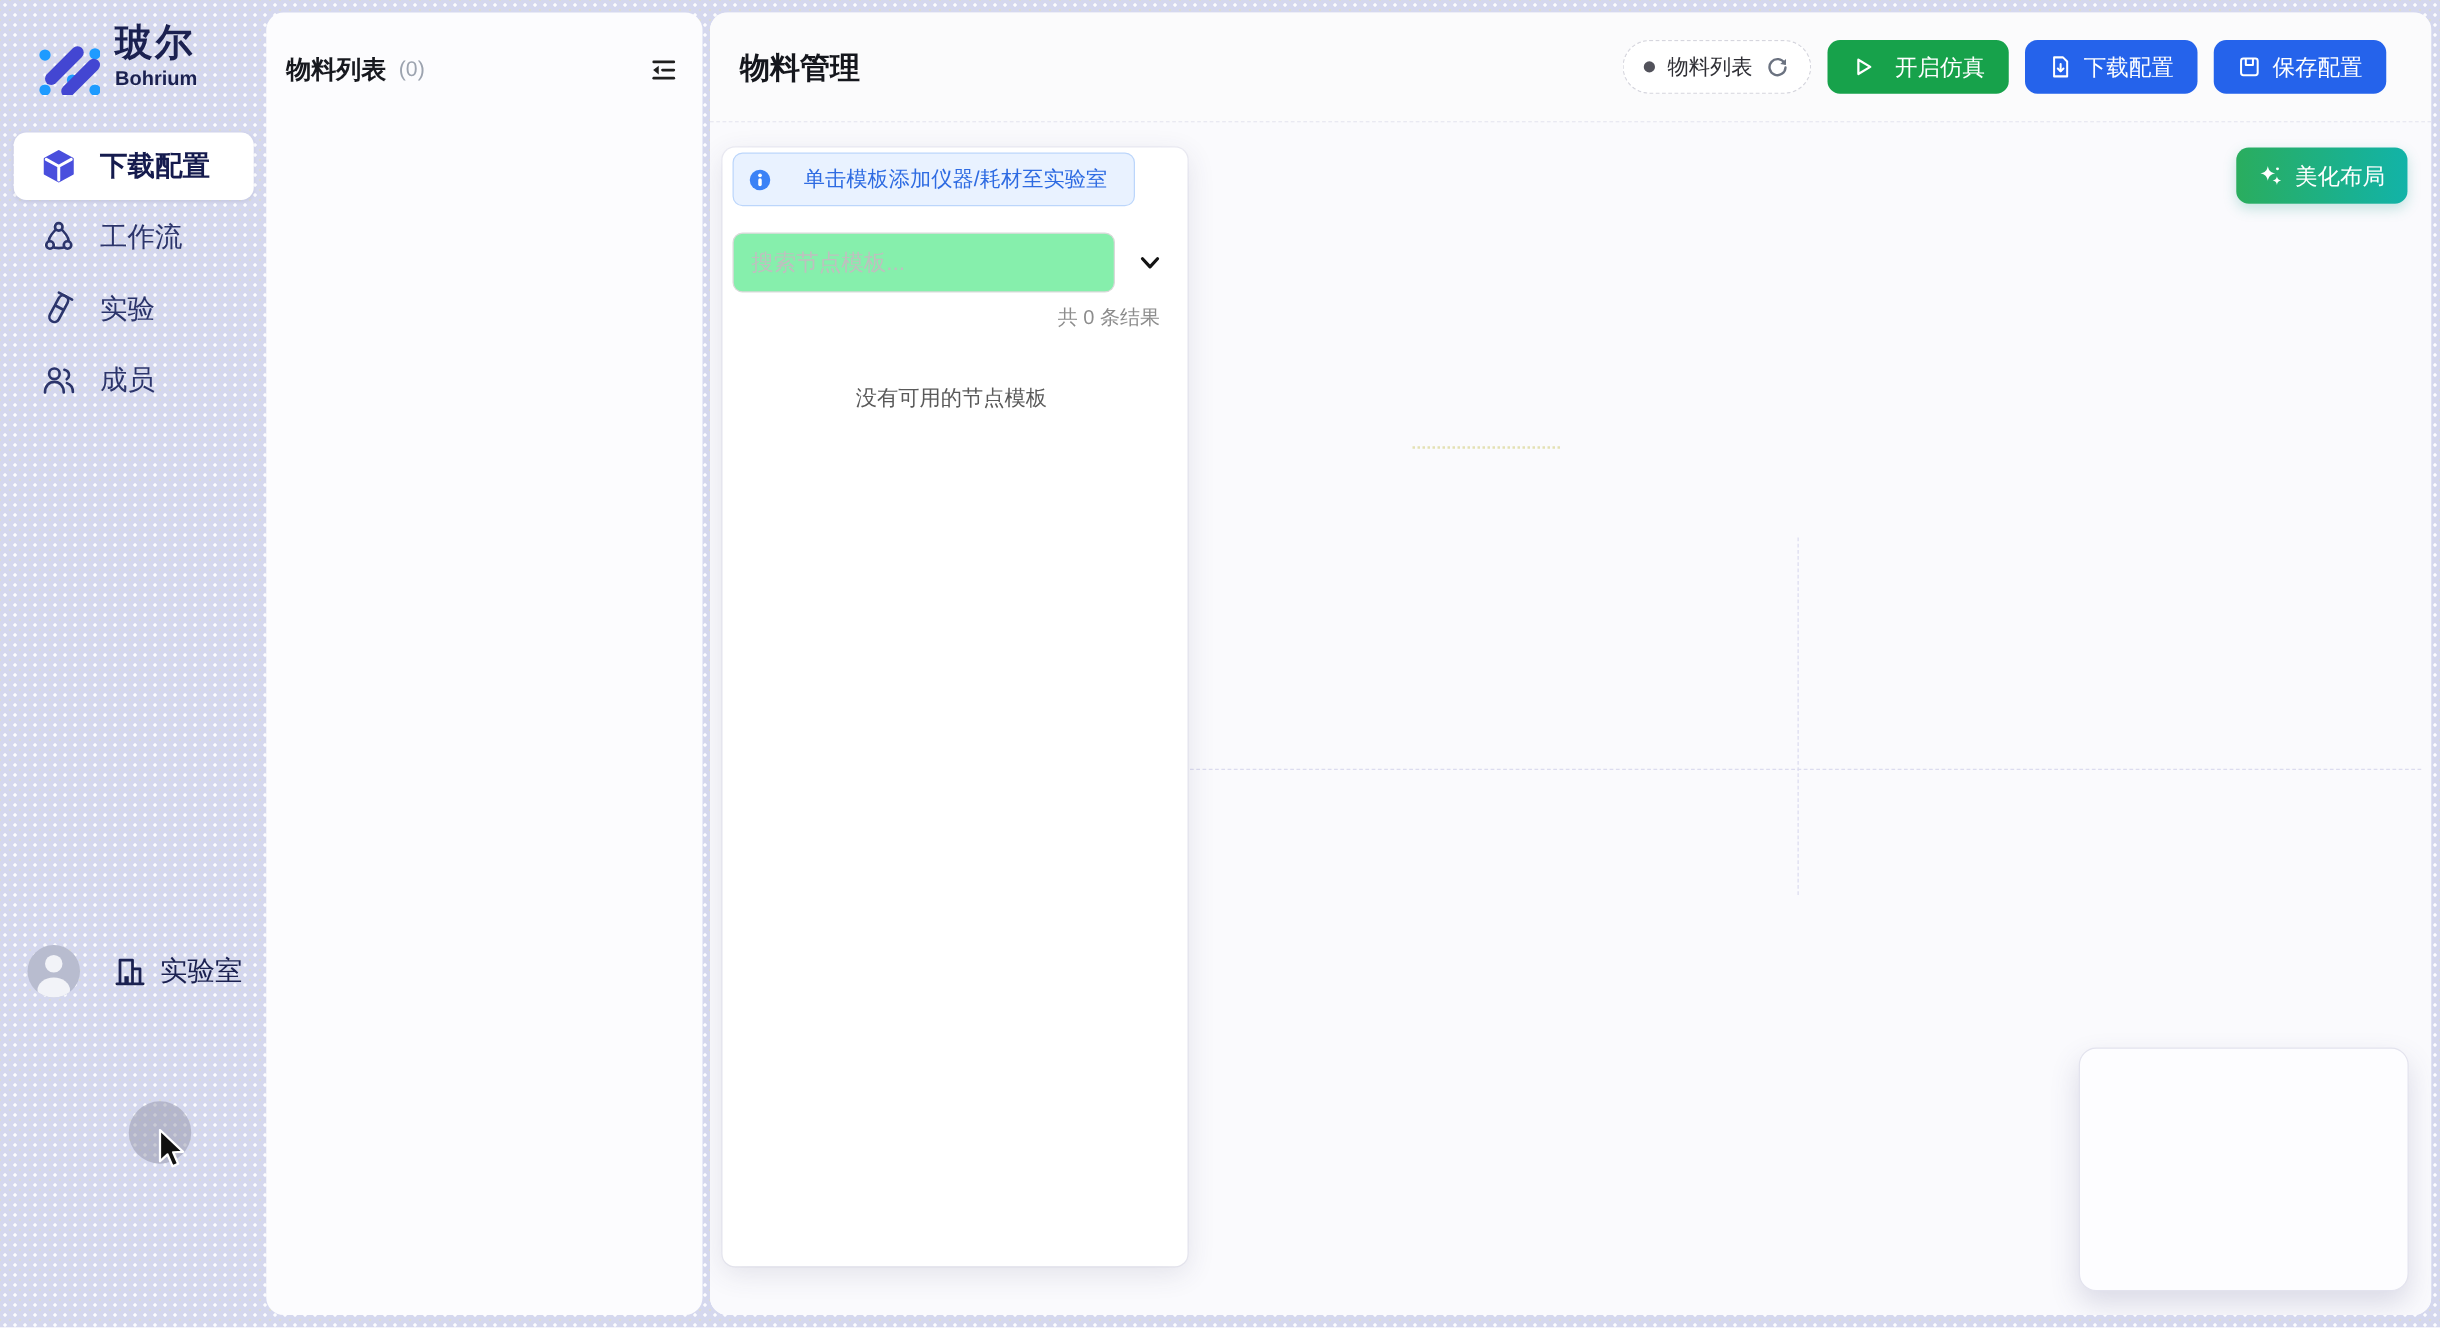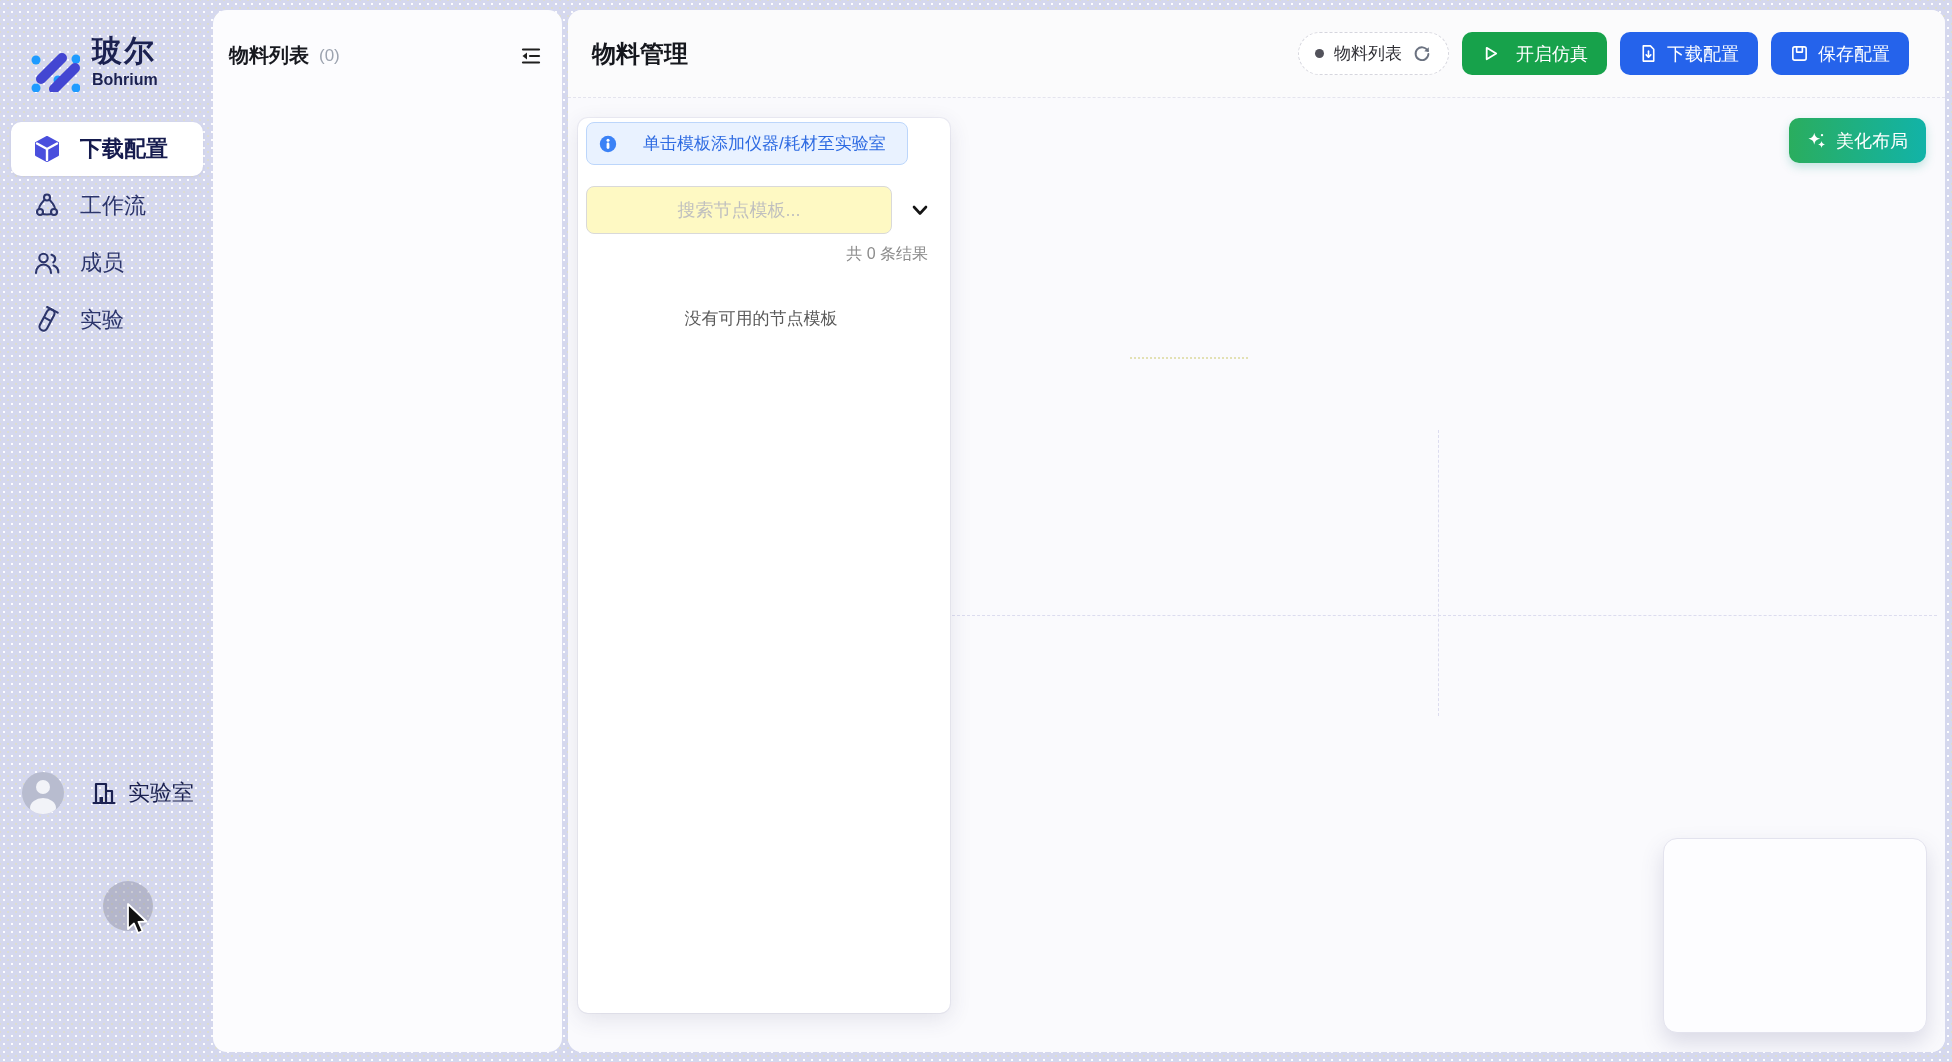--- a/index.html
+++ b/index.html
@@ -13,21 +13,21 @@
     position:relative; width:1952px; height:1062px; overflow:hidden;
     background-color:#d5d8ee;
     background-image:
       radial-gradient(rgba(255,255,255,0.95) 1.2px, transparent 1.4px),
       radial-gradient(rgba(228,226,184,0.55) 1px, transparent 1.2px);
     background-size:8px 8px, 8px 8px;
     background-position:0 0, 4px 4px;
   }
 
   
-  .sidebar { position:absolute; left:0; top:16px; width:213px; height:828px; }
+  .sidebar { position:absolute; left:0; top:0; width:213px; height:828px; }
   .brand { position:absolute; left:14px; top:16px; display:flex; align-items:center; gap:12px; }
   .brand-mark { position:relative; width:66px; height:60px; flex:0 0 auto; }
   .brand-text { line-height:1; }
   .brand-zh { font-size:30px; font-weight:bold; color:#1b2150; letter-spacing:2px; }
   .brand-en { font-size:16px; font-weight:bold; color:#1b2150; margin-top:6px; }
 
   .nav { position:absolute; left:11px; top:106px; width:192px; display:flex; flex-direction:column; gap:3px; }
   .nav-item {
     height:54px; border-radius:10px; display:flex; align-items:center; gap:18px;
     padding-left:21px; cursor:pointer; color:#2c356b; font-size:22px;
@@ -111,23 +111,22 @@
   }
   .hint-banner {
     margin-top:0; width:322px; height:43px; background:#e9f2ff;
     border:1px solid #bcd6fb; border-radius:8px;
     display:flex; align-items:center; gap:26px; padding:0 12px;
   }
   .hint-banner span { font-size:17px; color:#2e6be2; white-space:nowrap; }
   .search-row { margin-top:21px; display:flex; align-items:center; }
   .search-input {
     width:306px; height:48px; border:1.5px solid #d9d9d9; border-radius:8px;
-    padding:0 14px; font-size:18px; color:#333; outline:none; background:#fef9c3;
+    padding:0 14px; font-size:18px; color:#333; outline:none; background:#86efac;
     font-family:"Liberation Sans","DejaVu Sans",sans-serif;
-    text-align:center;
   }
   .search-input::placeholder { color:#bfbfbf; }
   .expand-btn { margin-left:12px; width:32px; height:32px; display:flex; align-items:center; justify-content:center; cursor:pointer; }
   .results-line { margin-top:10px; text-align:right; padding-right:8px; font-size:16px; color:#8c8c8c; }
   .empty-line { margin-top:42px; text-align:center; font-size:17px; color:#595959; }
 
   
   .minimap {
     position:absolute; right:18px; bottom:19px; width:264px; height:195px;
     background:#fdfdff; border:1px solid #e3e3ee; border-radius:14px;
@@ -184,39 +183,39 @@
             <circle cx="15" cy="6.5" r="3" fill="#d5d8ee" stroke="#2c356b" stroke-width="2.1"></circle>
             <circle cx="8" cy="21" r="3" fill="#d5d8ee" stroke="#2c356b" stroke-width="2.1"></circle>
             <circle cx="22" cy="21" r="3" fill="#d5d8ee" stroke="#2c356b" stroke-width="2.1"></circle>
           </svg>
         </span>
         <span>工作流</span>
       </div>
       <div class="nav-item">
         <span class="nav-icon">
           <svg width="30" height="30" viewBox="0 0 30 30">
-            <circle cx="11.5" cy="10" r="4.2" fill="none" stroke="#2c356b" stroke-width="2.1"></circle>
-            <path d="M4 25 C4 19.5 7.5 16.5 11.5 16.5 C15.5 16.5 19 19.5 19 25" fill="none" stroke="#2c356b" stroke-width="2.1" stroke-linecap="round"></path>
-            <path d="M19.5 6.8 C21.8 7.4 23.2 9 23.2 11 C23.2 12.4 22.5 13.6 21.4 14.4" fill="none" stroke="#2c356b" stroke-width="2.1" stroke-linecap="round"></path>
-            <path d="M21.5 17.5 C24.5 18.6 26.3 21.3 26.3 24.5" fill="none" stroke="#2c356b" stroke-width="2.1" stroke-linecap="round"></path>
-          </svg>
-        </span>
-        <span>成员</span>
-      </div>
-      <div class="nav-item">
-        <span class="nav-icon">
-          <svg width="30" height="30" viewBox="0 0 30 30">
             <g transform="rotate(28 15 15)">
               <rect x="11" y="3.5" width="8" height="23" rx="4" fill="none" stroke="#2c356b" stroke-width="2.1"></rect>
               <line x1="11.4" y1="14" x2="18.6" y2="14" stroke="#2c356b" stroke-width="2.1"></line>
               <line x1="9" y1="3.5" x2="21" y2="3.5" stroke="#2c356b" stroke-width="2.1" stroke-linecap="round"></line>
             </g>
           </svg>
         </span>
         <span>实验</span>
+      </div>
+      <div class="nav-item">
+        <span class="nav-icon">
+          <svg width="30" height="30" viewBox="0 0 30 30">
+            <circle cx="11.5" cy="10" r="4.2" fill="none" stroke="#2c356b" stroke-width="2.1"></circle>
+            <path d="M4 25 C4 19.5 7.5 16.5 11.5 16.5 C15.5 16.5 19 19.5 19 25" fill="none" stroke="#2c356b" stroke-width="2.1" stroke-linecap="round"></path>
+            <path d="M19.5 6.8 C21.8 7.4 23.2 9 23.2 11 C23.2 12.4 22.5 13.6 21.4 14.4" fill="none" stroke="#2c356b" stroke-width="2.1" stroke-linecap="round"></path>
+            <path d="M21.5 17.5 C24.5 18.6 26.3 21.3 26.3 24.5" fill="none" stroke="#2c356b" stroke-width="2.1" stroke-linecap="round"></path>
+          </svg>
+        </span>
+        <span>成员</span>
       </div>
     </div>
 
     <div class="side-footer">
       <div class="avatar">
         <div class="head"></div>
         <div class="body"></div>
       </div>
       <div class="lab-entry">
         <svg width="28" height="28" viewBox="0 0 28 28">

